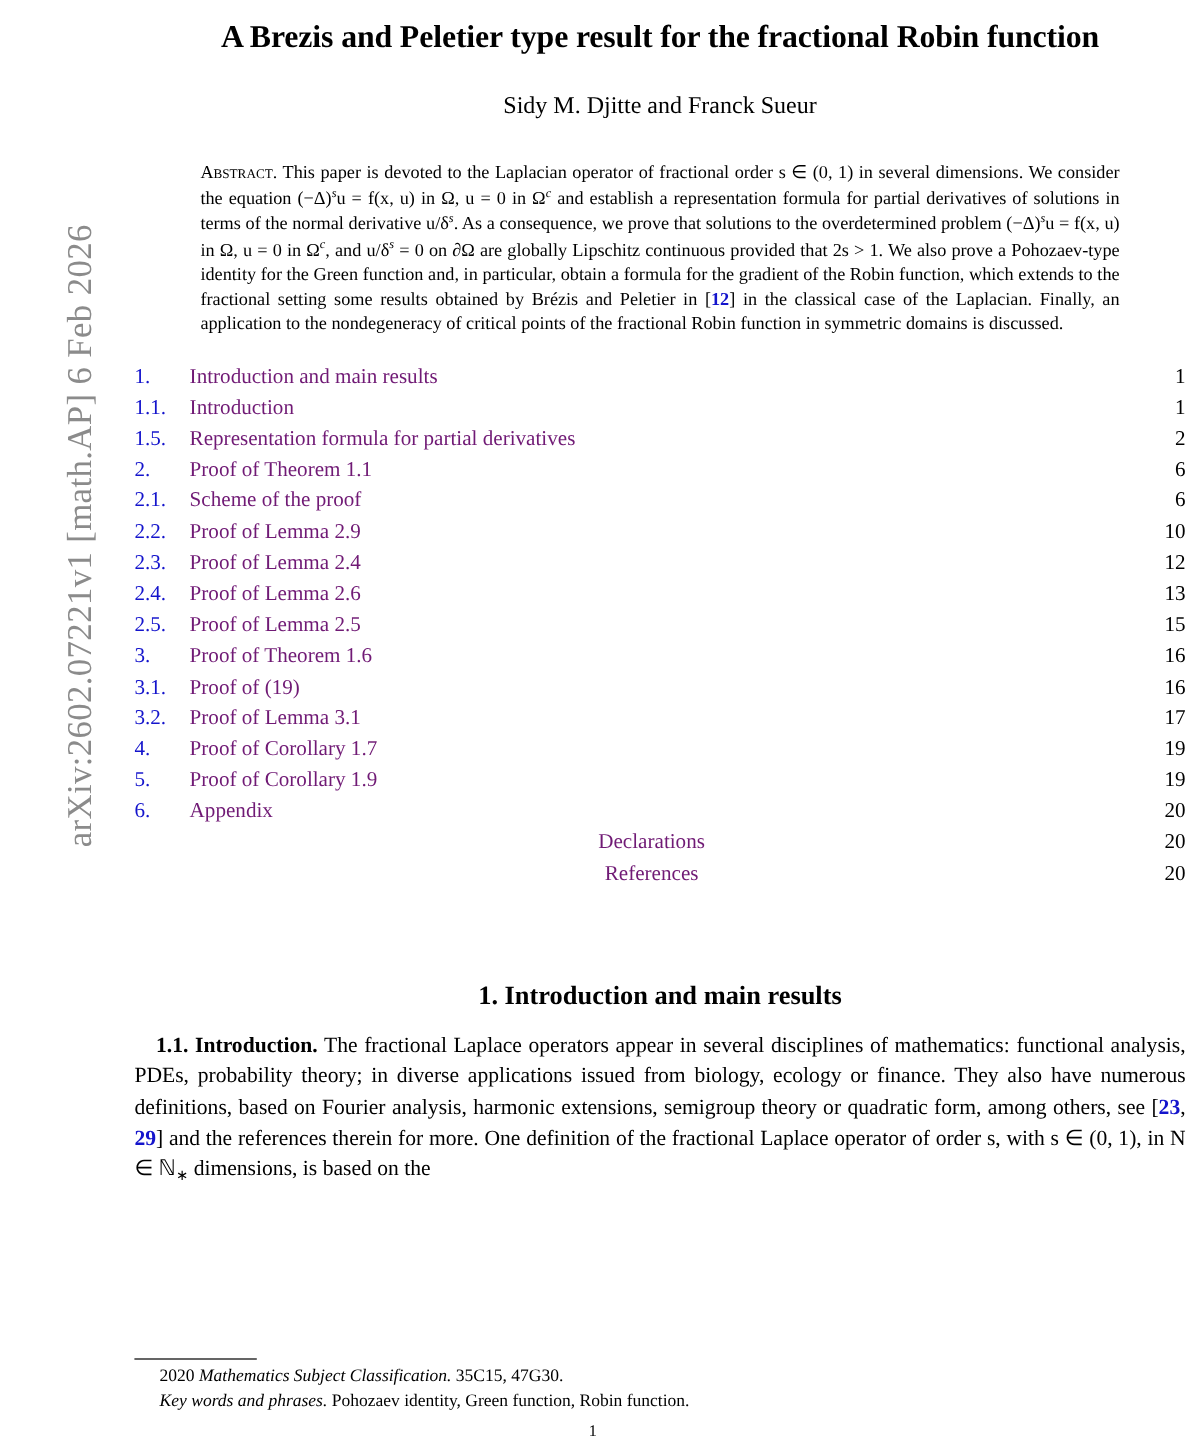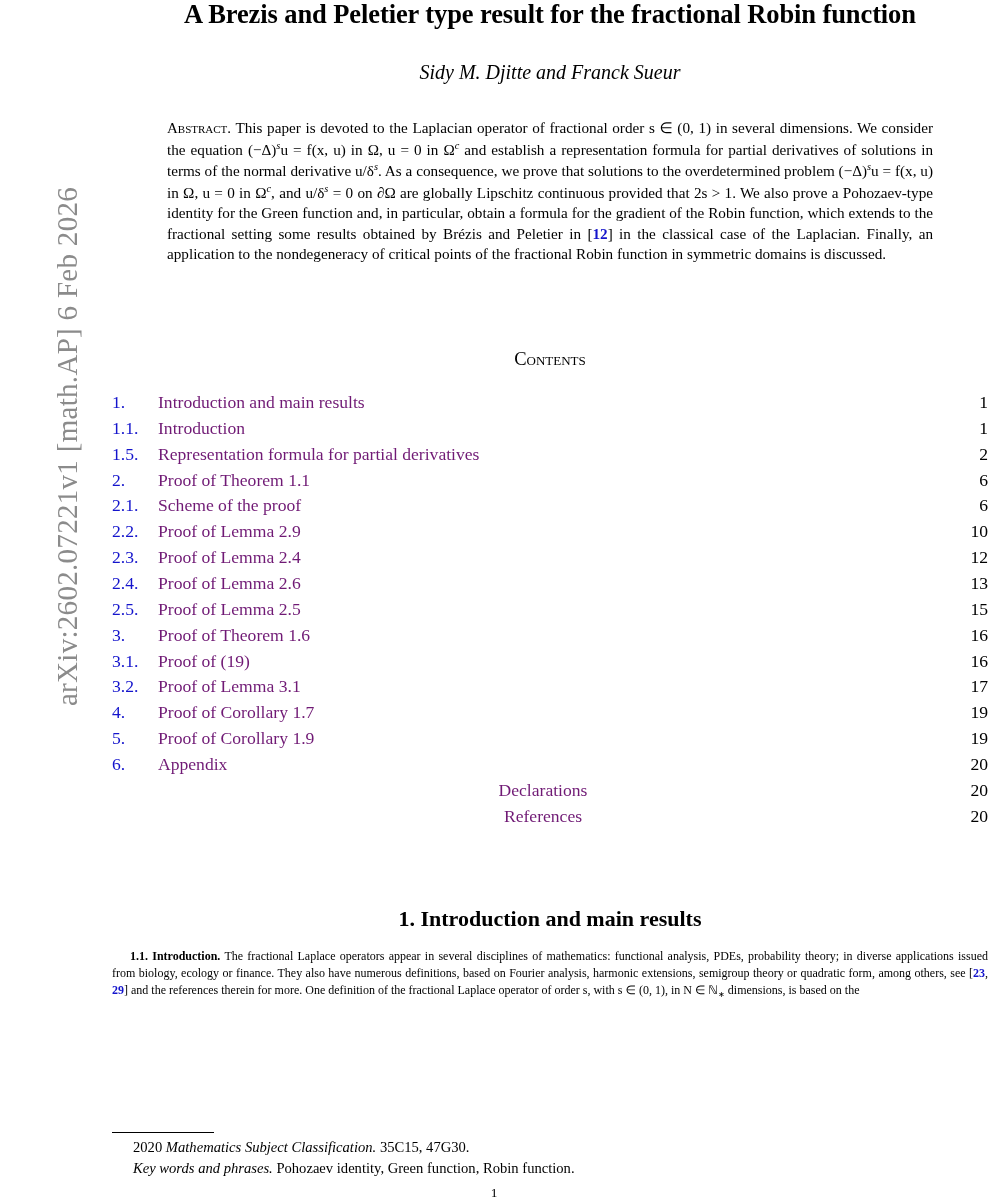--- a/index.html
+++ b/index.html
@@ -24,38 +24,37 @@
     transform: rotate(-90deg);
     font-family: "Liberation Serif", serif;
     font-size: 29px;
     color: #8b8b8b;
     letter-spacing: 0.3px;
     white-space: nowrap;
   }
   .page {
     position: absolute;
     left: 112px;
-    top: 0;
+    top: 16px;
     width: 876px;
   }
   .title {
     font-family: "Liberation Serif", serif;
     font-weight: bold;
     font-size: 26.5px;
     text-align: center;
     margin-top: 0px;
     padding-top: 0px;
     line-height: 1.1;
     letter-spacing: -0.1px;
   }
   .authors {
     text-align: center;
     font-size: 20px;
     margin-top: 32px;
-    font-style: italic;
   }
   .abstract {
     margin: 34px 55px 0 55px;
     font-size: 15.2px;
     text-align: justify;
     line-height: 1.35;
     text-justify: inter-word;
   }
   .abstract .lbl {
     font-variant: small-caps;
@@ -98,21 +97,21 @@
     text-align: center;
   }
   .section-head {
     text-align: center;
     font-weight: bold;
     font-size: 22px;
     margin-top: 76px;
   }
   .body-par {
     margin-top: 16px;
-    font-size: 12px;
+    font-size: 18px;
     text-align: justify;
     line-height: 1.43;
   }
   .body-par .lead {
     font-weight: bold;
     padding-left: 18px;
   }
   .lnk { color: #1414cc; }
   .rule {
     position: absolute;
@@ -153,21 +152,20 @@
 
   <div class="authors">Sidy M. Djitte and Franck Sueur</div>
 
   <div class="abstract">
     <span class="lbl">Abstract.</span>
     <span>
       <span>This paper is devoted to the Laplacian operator of fractional order s ∈ (0, 1) in several dimensions. We consider the equation (−Δ)</span><sup class="mathit">s</sup><span>u = f(x, u) in Ω, u = 0 in Ω</span><sup class="mathit">c</sup><span> and establish a representation formula for partial derivatives of solutions in terms of the normal derivative u/δ</span><sup class="mathit">s</sup><span>. As a consequence, we prove that solutions to the overdetermined problem (−Δ)</span><sup class="mathit">s</sup><span>u = f(x, u) in Ω, u = 0 in Ω</span><sup class="mathit">c</sup><span>, and u/δ</span><sup class="mathit">s</sup><span> = 0 on ∂Ω are globally Lipschitz continuous provided that 2s &gt; 1. We also prove a Pohozaev-type identity for the Green function and, in particular, obtain a formula for the gradient of the Robin function, which extends to the fractional setting some results obtained by Brézis and Peletier in [</span><span class="lnk" style="font-weight:bold">12</span><span>] in the classical case of the Laplacian. Finally, an application to the nondegeneracy of critical points of the fractional Robin function in symmetric domains is discussed.</span>
     </span>
   </div>
 
-  <div class="contents-head">Contents</div>
 
   <div class="toc">
 
     <div class="toc-row">
       <span class="toc-num">1.</span>
       <span class="toc-label">Introduction and main results</span>
       <span class="toc-page">1</span>
     </div>
 
     <div class="toc-row">

